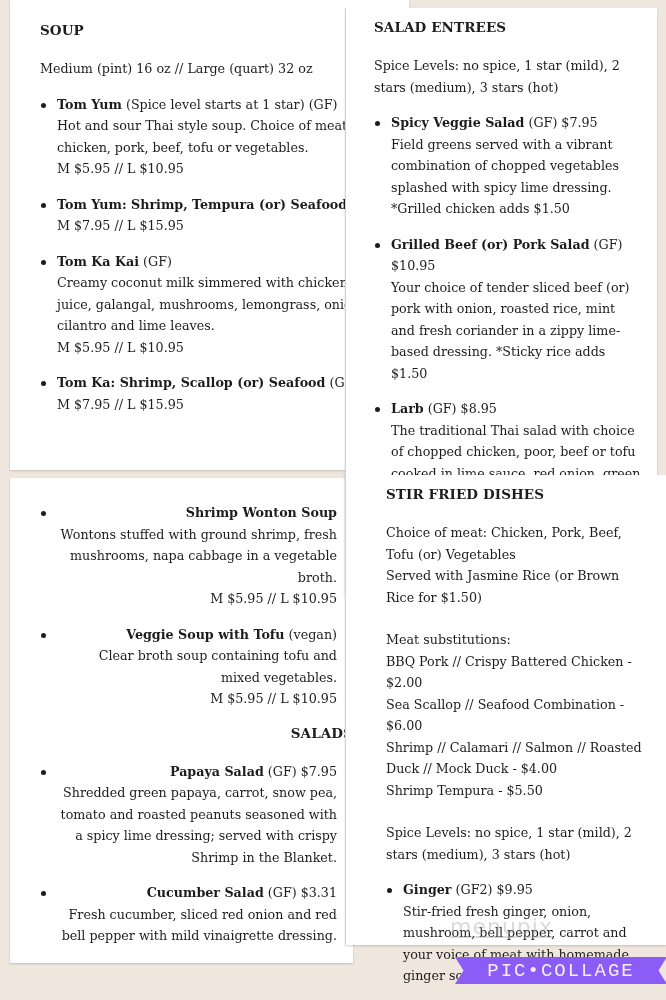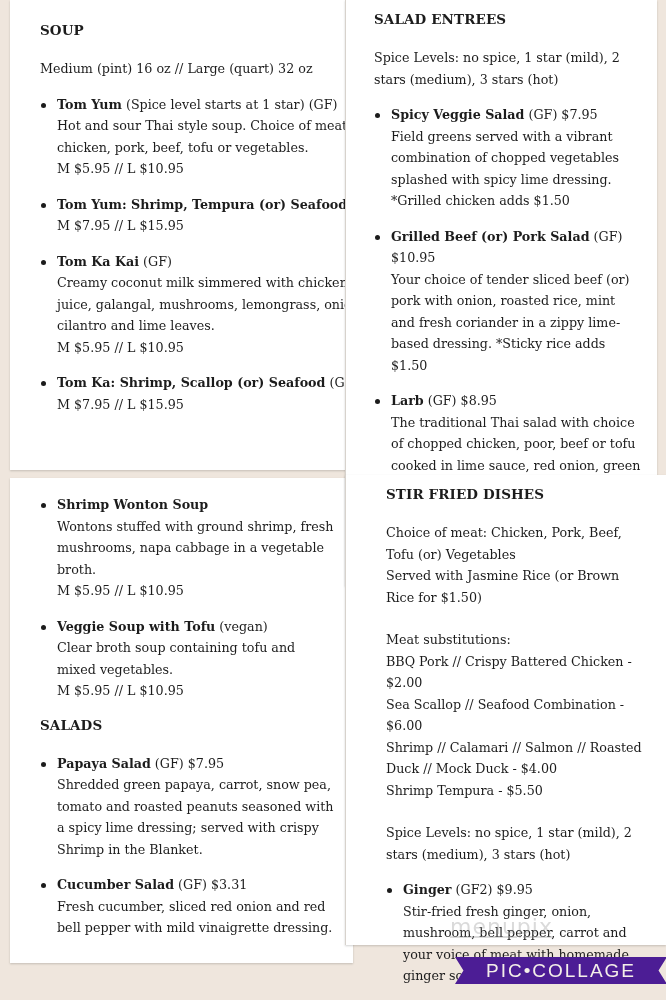--- a/index.html
+++ b/index.html
@@ -8,22 +8,22 @@
     background: #efe6dd;
     font-family: "DejaVu Serif", "Liberation Serif", serif;
     color: #1c1c1c;
   }
   .panel {
     position: absolute; background: #ffffff;
     box-shadow: 0 1px 2px rgba(0,0,0,0.18);
     box-sizing: border-box;
   }
   #p-tl { left: 10px; top: 0px; width: 399px; height: 470px; padding: 21px 0 0 30px; }
-  #p-bl { left: 10px; top: 478px; width: 343px; height: 485px; padding: 16px 0 0 30px; }
-  #p-tr { left: 345px; top: 0px; width: 312px; height: 586px; padding: 10px 0 0 28px; border-left: 1px solid #d7d2cc; }
+  #p-bl { left: 10px; top: 478px; width: 343px; height: 485px; padding: 24px 0 0 30px; text-align: right; }
+  #p-tr { left: 345px; top: 8px; width: 312px; height: 586px; padding: 10px 0 0 28px; border-left: 1px solid #d7d2cc; }
   #p-br { left: 345px; top: 475px; width: 321px; height: 470px; padding: 10px 0 0 40px; border-left: 1px solid #d7d2cc; }
 
   .heading { font-weight: bold; font-size: 13.5px; letter-spacing: 0.1px; margin: 0 0 19px 0; line-height: 18px; }
   .intro { font-size: 12.7px; line-height: 21.5px; margin: 0 0 14px 0; }
   .intro p { margin: 0; }
   .gap { height: 21px; }
 
   ul.items { list-style: none; margin: 0; padding: 0; }
   ul.items li { position: relative; padding-left: 17px; margin-bottom: 14px; font-size: 12.7px; line-height: 21.5px; padding-right: 16px; }
   ul.items li::before {
@@ -32,22 +32,22 @@
   }
   .name { font-weight: bold; }
   .desc, .price { display: block; }
 
   .watermark {
     position: absolute; left: 450px; top: 914px; font-family: "DejaVu Sans", sans-serif;
     font-size: 22px; color: rgba(150,150,150,0.35); letter-spacing: 1px; text-decoration: underline;
   }
   .banner {
     position: absolute; left: 455px; top: 957px; width: 212px; height: 27px;
-    background: #4c1d95; color: #f4efe9;
-    font-family: Liberation Sans, sans-serif; font-size: 19px; letter-spacing: 2px;
+    background: #8b5cf6; color: #f4efe9;
+    font-family: Liberation Mono, monospace; font-size: 19px; letter-spacing: 2px;
     display: flex; align-items: center; justify-content: center;
     clip-path: polygon(0 0, 100% 0, 96% 50%, 100% 100%, 0 100%, 4% 50%);
   }
 </style>
 </head>
 <body>
 
 <div class="panel" id="p-tl">
   <div class="heading">SOUP</div>
   <div class="intro">Medium (pint) 16 oz // Large (quart) 32 oz</div>

